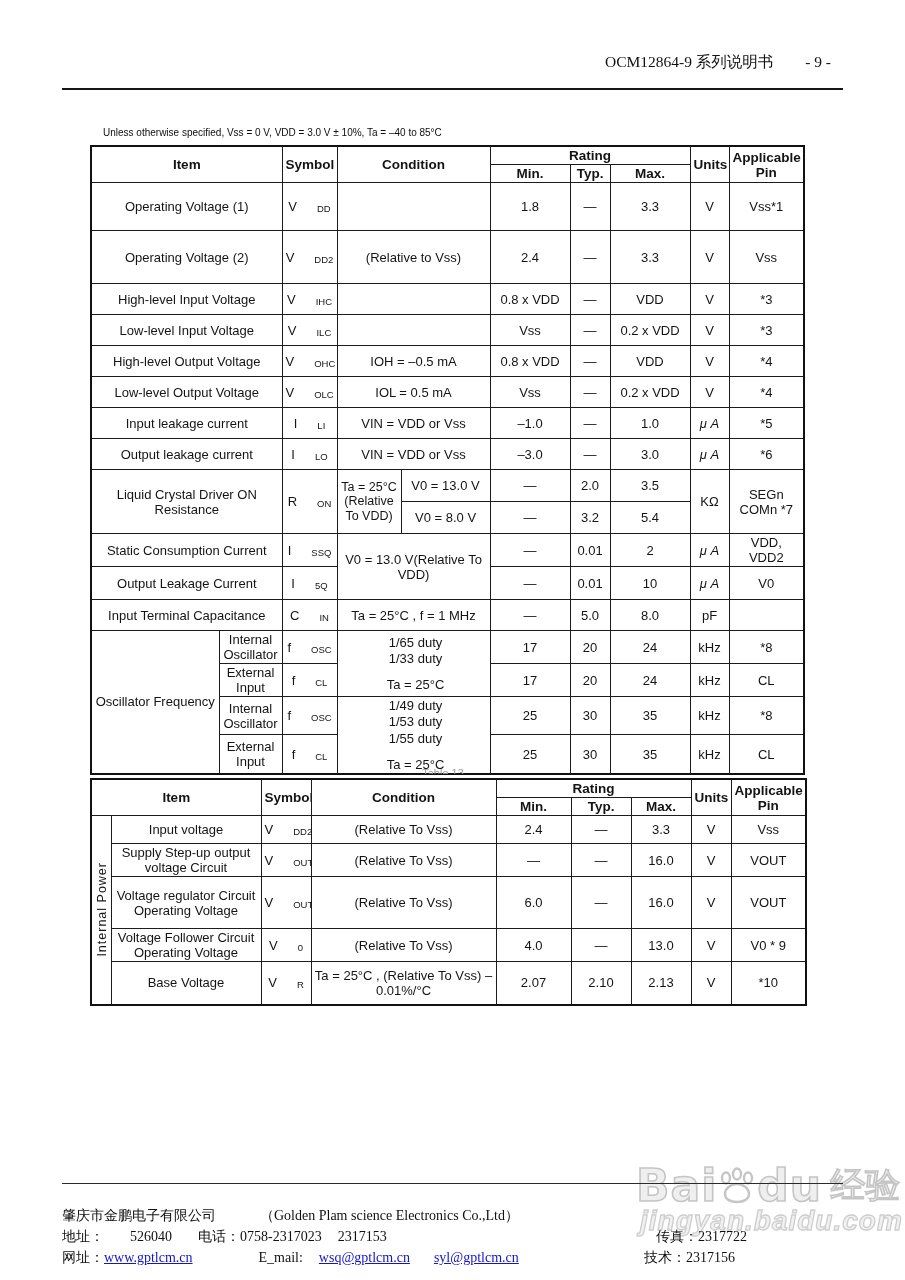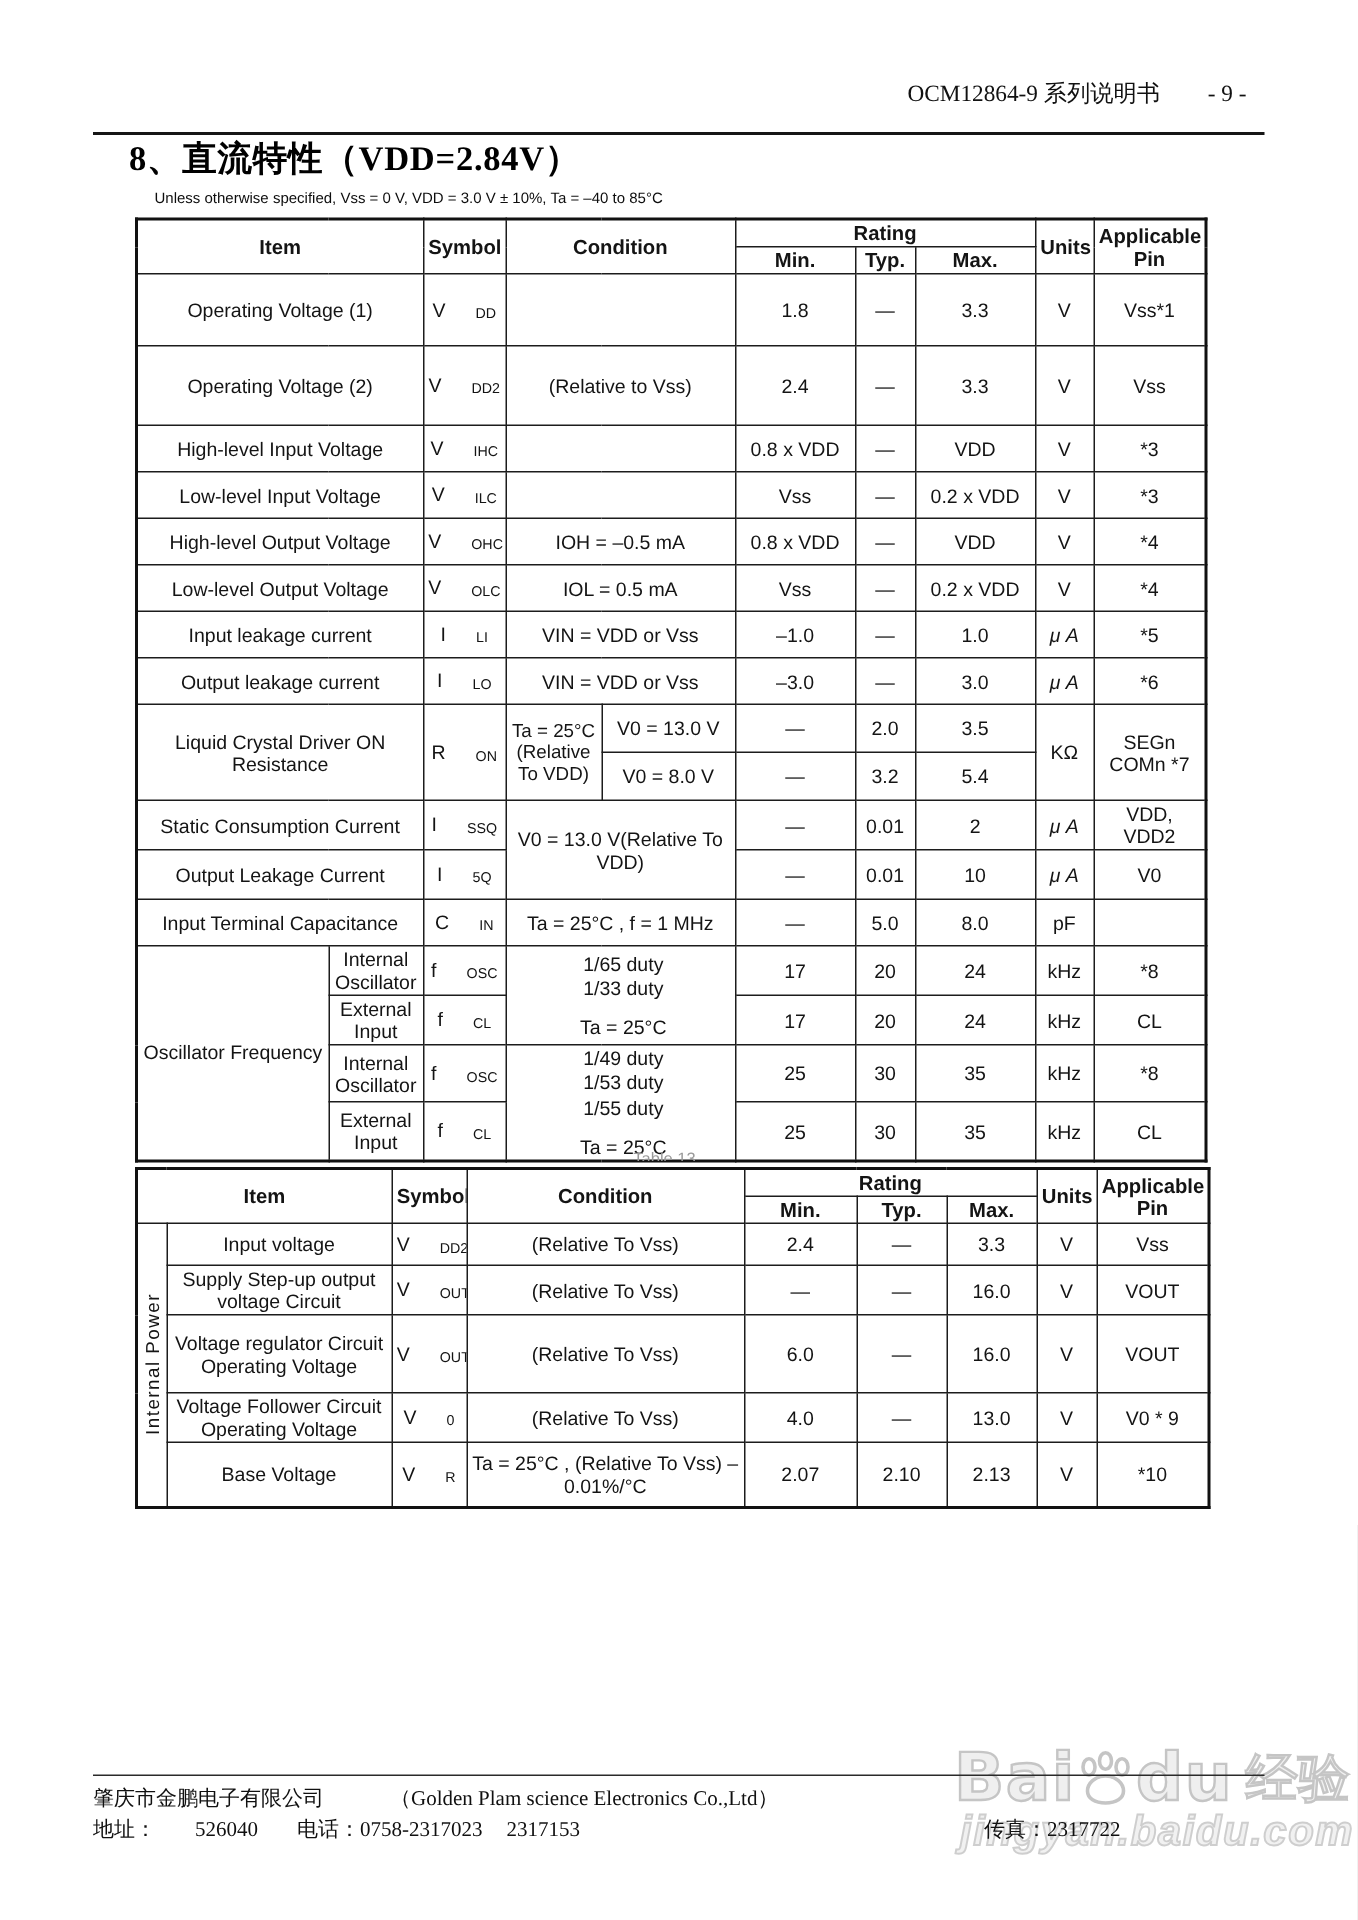--- a/index.html
+++ b/index.html
@@ -40,21 +40,21 @@
   .cond-narrow{font-size:12.5px;line-height:1.15;text-align:left;padding-left:4px;}
   .vert{writing-mode:vertical-rl;transform:rotate(180deg);margin:0 auto;font-size:12.5px;
         letter-spacing:1px;white-space:nowrap;}
 
   
   .clipped-caption{position:absolute;top:766px;left:398px;width:90px;height:8px;overflow:hidden;
                    font-size:11px;color:#9a9a9a;text-align:center;line-height:14px;}
 
   
   .footer{position:absolute;top:1183px;left:62px;width:781px;border-top:1.5px solid #2a2a2a;
-          padding-top:5px;font-family:"Liberation Serif",serif;font-size:14px;color:#101010;
+          padding-top:21px;font-family:"Liberation Serif",serif;font-size:14px;color:#101010;
           z-index:2;}
   .footer .frow{display:flex;align-items:baseline;line-height:1.5;}
   .footer .company-en{margin-left:44px;}
   .footer .fax-blk{margin-left:auto;margin-right:96px;white-space:nowrap;}
   .footer .email-blk{margin-left:66px;}
   .footer .email2{margin-left:24px;}
   .footer .tech-blk{margin-left:auto;margin-right:108px;white-space:nowrap;}
   .link{color:#1414c8;text-decoration:underline;cursor:pointer;}
   .gap-s{display:inline-block;width:26px;} .gap-m{display:inline-block;width:16px;}
 
@@ -73,21 +73,20 @@
 </head>
 <body>
 
 <div class="page">
 
   <div class="doc-header">
     <span>OCM12864-9 系列说明书</span>
     <span class="pgno">- 9 -</span>
   </div>
 
-  <div class="sec-title">8、直流特性（VDD=2.84V）</div>
   <div class="subtitle">Unless otherwise specified, Vss = 0 V, VDD = 3.0 V ± 10%, Ta = –40 to 85°C</div>
 
   <table class="grid t1">
     <colgroup>
       <col style="width:128px">
         <col style="width:63px">
         <col style="width:55px">
       <col style="width:64px">
         <col style="width:89px">
         <col style="width:80px">
@@ -418,15 +417,26 @@
       <span>地址：</span>
       <span class="gap-s"></span>
       <span>526040</span>
       <span class="gap-s"></span>
       <span>电话：</span>
       <span>0758-2317023</span>
       <span class="gap-m"></span>
       <span>2317153</span>
       <span class="fax-blk"><span>传真：</span><span>2317722</span></span>
     </div>
+    <div class="frow">
+      <span>网址：</span>
+      <a class="link">www.gptlcm.cn</a>
+      <span class="email-blk"></span>
+      <span>E_mail:</span>
+      <span class="gap-m"></span>
+      <a class="link">wsq@gptlcm.cn</a>
+      <span class="email2"></span>
+      <a class="link">syl@gptlcm.cn</a>
+      <span class="tech-blk"><span>技术：</span><span>2317156</span></span>
+    </div>
   </div>
 
 </div>
 
 </body></html>

